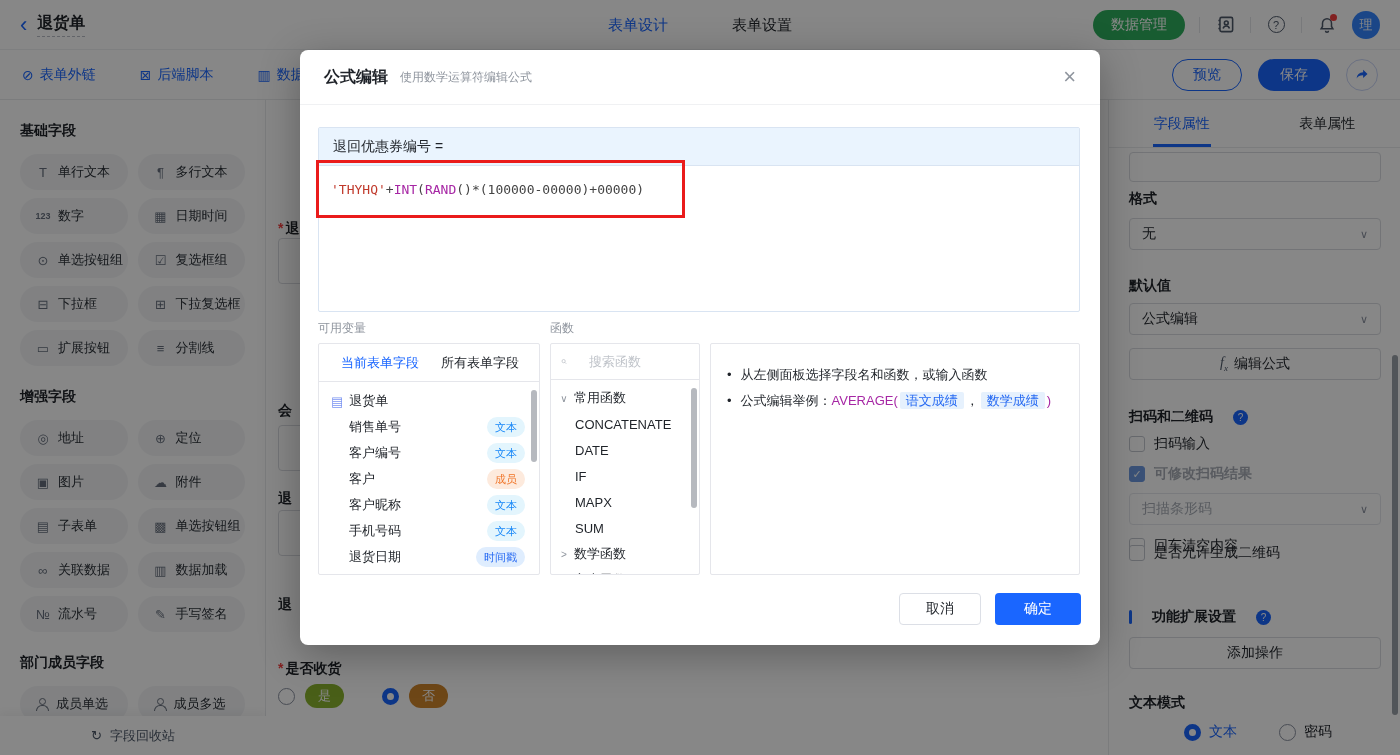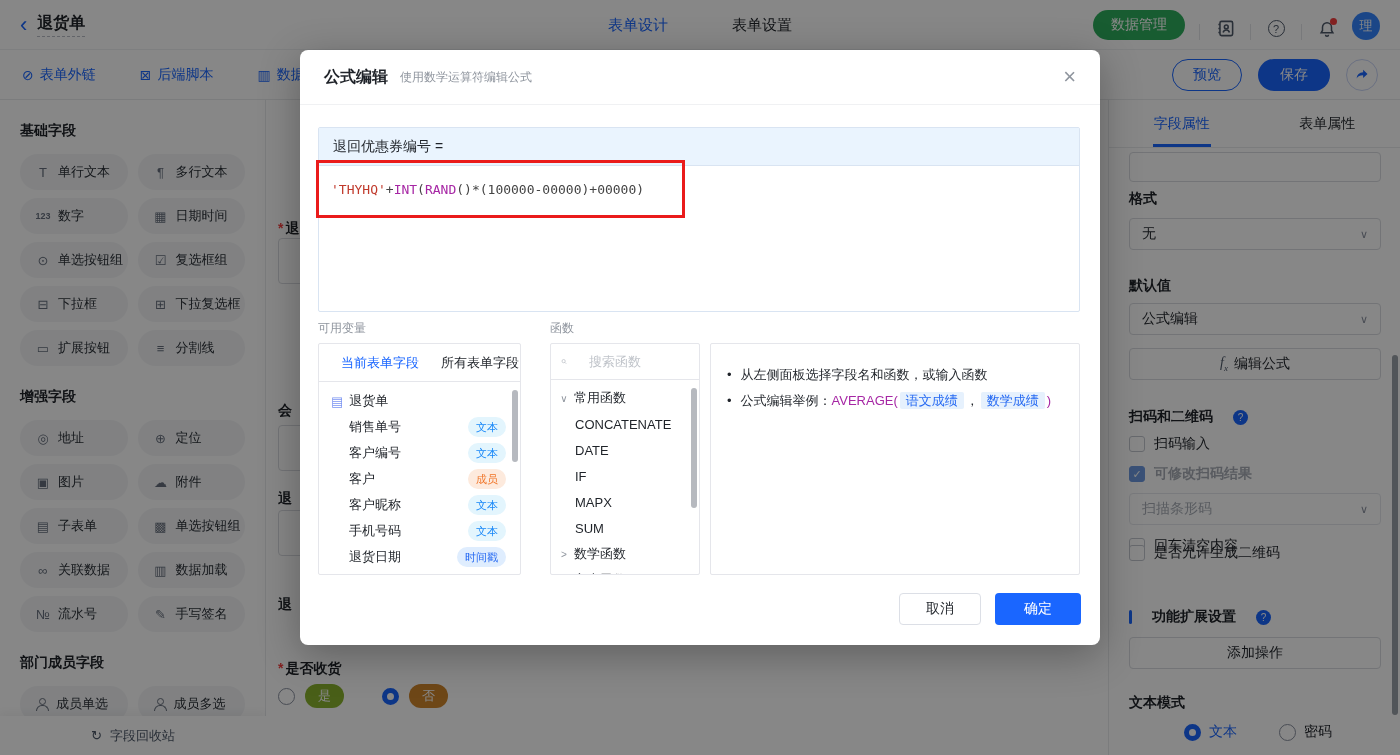--- a/index.html
+++ b/index.html
@@ -7,21 +7,21 @@
   body { font-family:"Liberation Sans","DejaVu Sans",sans-serif; background:#f2f3f5; color:#1f2329; }
   #app { position:relative; width:1400px; height:755px; background:#fff; }
 
   
   .topnav { position:absolute; left:0; top:0; width:1400px; height:50px; background:#fff; display:flex; align-items:center; padding:0 20px; border-bottom:1px solid #eef0f2; }
   .back { color:#1a66ff; font-size:22px; line-height:1; margin-right:10px; cursor:pointer; }
   .doc-title { font-size:16px; font-weight:700; border-bottom:1px dashed #b9bec7; padding-bottom:2px; }
   .nav-tabs { position:absolute; left:0; right:0; top:0; height:50px; display:flex; justify-content:center; align-items:center; gap:64px; pointer-events:none; }
   .nav-tab { font-size:15px; pointer-events:auto; }
   .nav-tab.active { color:#1a66ff; }
-  .nav-right { margin-left:auto; display:flex; align-items:flex-end; gap:14px; }
+  .nav-right { margin-left:auto; display:flex; align-items:center; gap:14px; }
   .btn-green { background:#2fae5d; color:#fff; font-size:14px; border:none; border-radius:16px; height:30px; padding:0 18px; }
   .vdiv { width:1px; height:16px; background:#e2e4e8; }
   .navicon { width:22px; height:22px; display:flex; align-items:center; justify-content:center; position:relative; }
   .helpcircle { width:17px; height:17px; border:1.6px solid #4e5969; border-radius:50%; font-size:11px; color:#4e5969; display:flex; align-items:center; justify-content:center; }
   .reddot { position:absolute; top:0px; right:1px; width:7px; height:7px; background:#f53f3f; border-radius:50%; }
   .avatar { width:28px; height:28px; border-radius:50%; background:#3385ff; color:#fff; font-size:13px; display:flex; align-items:center; justify-content:center; }
 
   
   .toolbar { position:absolute; left:0; top:50px; width:1400px; height:50px; background:#fff; border-bottom:1px solid #e8eaed; display:flex; align-items:center; padding:0 22px; }
   .tb-link { display:flex; align-items:center; gap:6px; color:#1a66ff; font-size:14px; margin-right:44px; }
@@ -88,21 +88,21 @@
   .m-title { font-size:16px; font-weight:700; }
   .m-sub { font-size:12px; color:#8f959e; margin-left:12px; }
   .m-close { margin-left:auto; font-size:22px; color:#8f959e; line-height:1; cursor:pointer; }
   .fx-box { position:absolute; left:18px; top:77px; width:762px; height:185px; border:1px solid #d9e4f2; border-radius:2px; background:#fff; }
   .fx-band { height:38px; background:#eaf4fe; border-bottom:1px solid #d9e4f2; display:flex; align-items:center; padding:0 14px; font-size:14px; }
   .fx-body { padding:16px 12px; font-family:"DejaVu Sans Mono","Liberation Mono",monospace; font-size:13px; color:#444; }
   .tok-str { color:#c0392b; } .tok-fn { color:#a626a4; }
   .ann-rect { position:absolute; left:16px; top:110px; width:369px; height:58px; border:3px solid #ea1b1b; pointer-events:none; z-index:5; }
   .m-lb { position:absolute; font-size:12px; color:#8f959e; }
   .m-box { position:absolute; top:293px; height:232px; border:1px solid #e5e6eb; border-radius:2px; background:#fff; overflow:hidden; }
-  .vars-box { left:18px; width:203px; }
+  .vars-box { left:18px; width:222px; }
   .vars-tabs { height:38px; border-bottom:1px solid #e5e6eb; display:flex; align-items:center; padding-left:22px; gap:22px; font-size:13px; }
   .vtab.active { color:#1a66ff; }
   .vrow { height:26px; display:flex; align-items:center; font-size:13px; padding:0 14px 0 30px; }
   .vrow.form { padding-left:12px; gap:6px; }
   .vrow .dicon { color:#7b94f2; font-size:13px; }
   .vrow .badge { margin-left:auto; font-size:11px; height:20px; padding:0 8px; border-radius:10px; display:flex; align-items:center; }
   .b-text { background:#e3f5fd; color:#1787f8; }
   .b-member { background:#fdeadd; color:#f07528; }
   .b-time { background:#dfedfe; color:#2468f2; }
   .box-scroll { position:absolute; right:2px; width:6px; background:#b6b9bf; border-radius:3px; }

